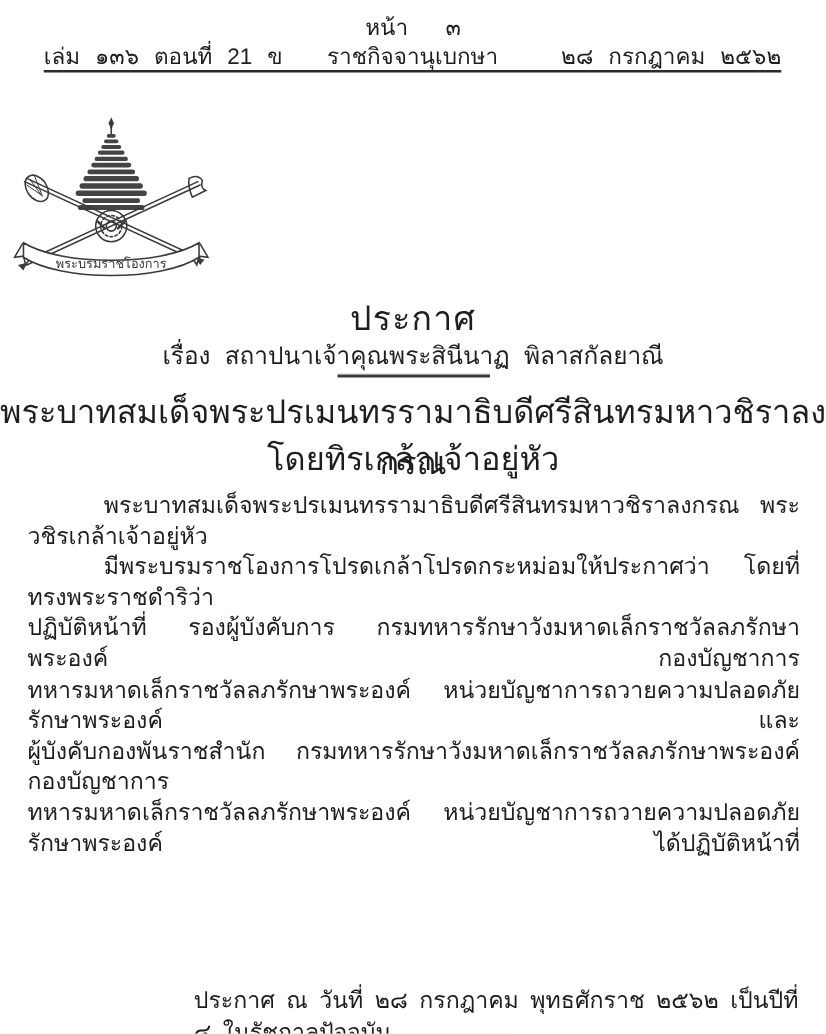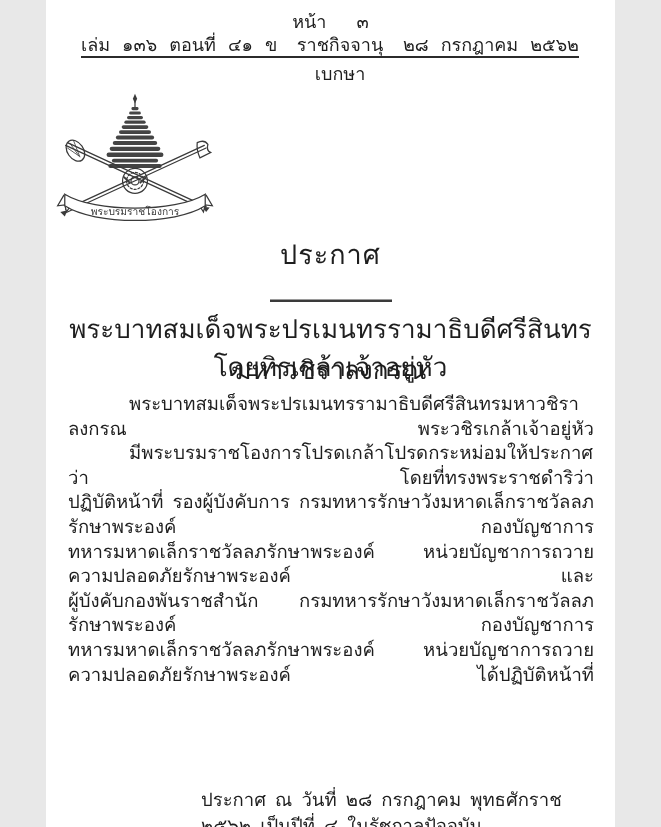--- a/index.html
+++ b/index.html
@@ -1,20 +1,20 @@
 <!DOCTYPE html>
 <html lang="th"><head>
 <meta charset="utf-8">
 <style>
   html, body { margin: 0; padding: 0; background: #e8e8e8; }
   * { box-sizing: border-box; }
 
   .page {
     position: relative;
-    width: 569px;
+    width: 661px;
     height: 827px;
     margin: 0 auto;
     background: #ffffff;
     color: #1e1e1e;
     font-family: "Liberation Sans", "DejaVu Sans", sans-serif;
     overflow: hidden;
   }
 
   
   .page-label {
@@ -112,21 +112,21 @@
   }
 </style>
 </head>
 <body>
 
 <div class="page">
 
   <div class="page-label">หน้า  ๓</div>
 
   <div class="header-row">
-    <span class="header-left">เล่ม ๑๓๖ ตอนที่ ๔๑ ข</span>
+    <span class="header-left">เล่ม ๑๓๖ ตอนที่ 21 ข</span>
     <span class="header-mid">ราชกิจจานุเบกษา</span>
     <span class="header-right">๒๘ กรกฎาคม ๒๕๖๒</span>
   </div>
 
   <div class="header-rule"></div>
 
   <div class="emblem-wrap">
     <svg width="178" height="136" viewBox="0 0 200 153" fill="none" stroke="#3a3a3a" stroke-width="1.4" stroke-linecap="round">
 
       <path d="M100 2 l2.4 5.5 -2.4 5.5 -2.4 -5.5 z" fill="#3a3a3a" stroke="none"></path>
@@ -175,20 +175,21 @@
       <g>
         <path d="M20 116 l-7 12 8 -1 2 8 8 -13" fill="#fff"></path>
         <path d="M180 116 l7 12 -8 -1 -2 8 -8 -13" fill="#fff"></path>
         <path d="M21 115 C 55 136, 145 136, 179 115 L 179 128 C 145 150, 55 150, 21 128 Z" fill="#fff"></path>
         <text x="100" y="138" text-anchor="middle" font-size="11.5" fill="#3a3a3a" stroke="none">พระบรมราชโองการ</text>
       </g>
     </svg>
   </div>
 
   <div class="announce-title">ประกาศ</div>
+  <div class="announce-subject">เรื่อง สถาปนาเจ้าคุณพระสินีนาฏ พิลาสกัลยาณี</div>
   <div class="title-divider"></div>
   <div class="king-name-1">พระบาทสมเด็จพระปรเมนทรรามาธิบดีศรีสินทรมหาวชิราลงกรณ</div>
   <div class="king-name-2">โดยทิรเกล้าเจ้าอยู่หัว</div>
 
   <div class="body-block" id="body-block">
       <div class="line full indent">พระบาทสมเด็จพระปรเมนทรรามาธิบดีศรีสินทรมหาวชิราลงกรณ พระวชิรเกล้าเจ้าอยู่หัว</div>
       <div class="line full indent">มีพระบรมราชโองการโปรดเกล้าโปรดกระหม่อมให้ประกาศว่า โดยที่ทรงพระราชดำริว่า</div>
       <div class="line full">ปฏิบัติหน้าที่ รองผู้บังคับการ กรมทหารรักษาวังมหาดเล็กราชวัลลภรักษาพระองค์ กองบัญชาการ</div>
       <div class="line full">ทหารมหาดเล็กราชวัลลภรักษาพระองค์ หน่วยบัญชาการถวายความปลอดภัยรักษาพระองค์ และ</div>
       <div class="line full">ผู้บังคับกองพันราชสำนัก กรมทหารรักษาวังมหาดเล็กราชวัลลภรักษาพระองค์ กองบัญชาการ</div>

